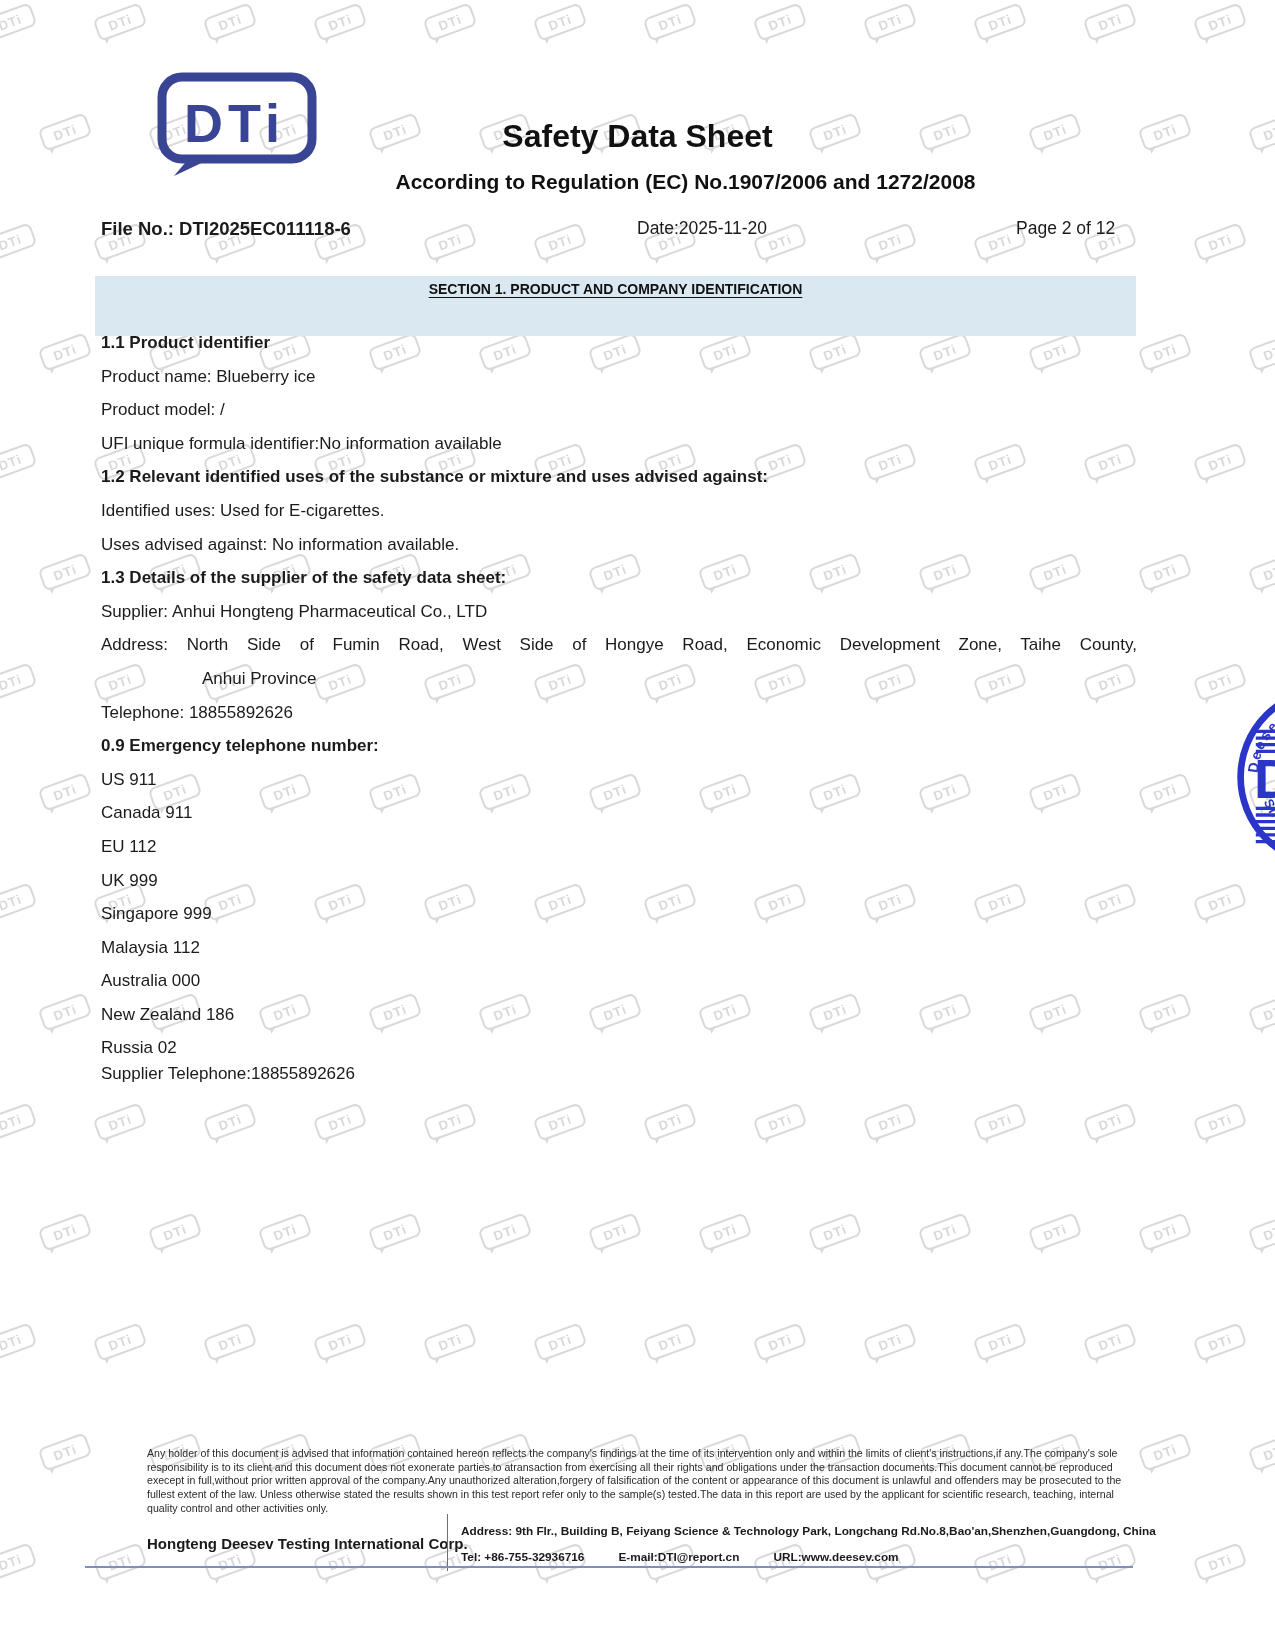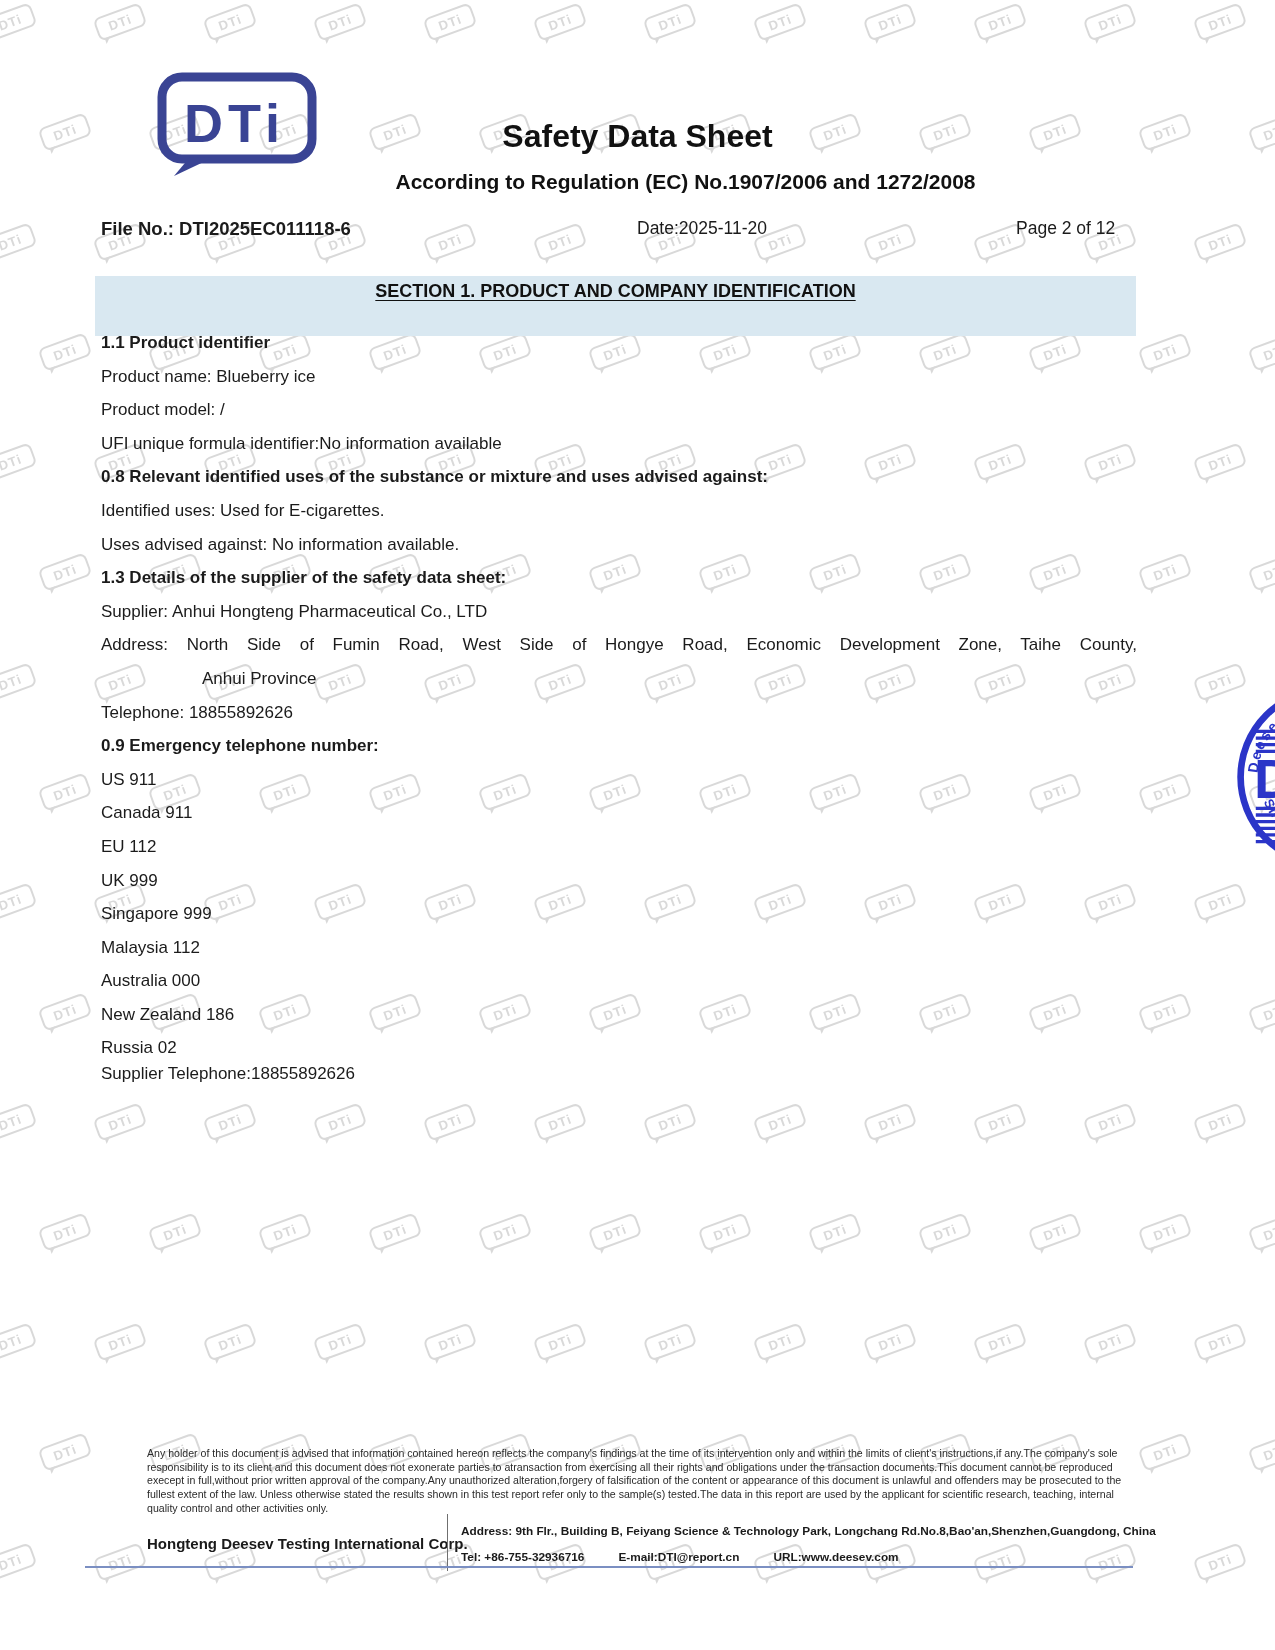--- a/index.html
+++ b/index.html
@@ -47,21 +47,21 @@
   .file-no{position:absolute;left:101px;font-size:18.5px;font-weight:bold;}
   .meta-date{position:absolute;left:637px;font-size:17.5px;}
   .meta-page{position:absolute;left:1016px;font-size:17.5px;}
   
   .section-band{
     position:absolute;left:95px;top:276px;width:1041px;height:60px;
     text-align:center;
   }
   .section-title{
     display:inline-block;margin-top:5px;
-    font-size:18px;font-weight:bold;color:#111;
+    font-size:14px;font-weight:bold;color:#111;
     text-decoration:underline;
     text-underline-offset:3px;
   }
   
   .body-block{position:absolute;left:101px;top:326px;width:1036px;}
   .bline{
     height:33.6px;line-height:33.6px;
     font-size:17px;white-space:nowrap;
   }
   .bline.bold{font-weight:bold;}
@@ -307,21 +307,21 @@
 
     <div class="section-band" style="background: rgb(217, 232, 241);">
       <span class="section-title">SECTION 1. PRODUCT AND COMPANY IDENTIFICATION</span>
     </div>
 
     <div class="body-block">
       <div class="bline bold">1.1 Product identifier</div>
       <div class="bline">Product name: Blueberry ice</div>
       <div class="bline">Product model: /</div>
       <div class="bline">UFI unique formula identifier:No information available</div>
-      <div class="bline bold">0.8 Relevant identified uses of the substance or mixture and uses advised against:</div>
+      <div class="bline bold">1.2 Relevant identified uses of the substance or mixture and uses advised against:</div>
       <div class="bline">Identified uses: Used for E-cigarettes.</div>
       <div class="bline">Uses advised against: No information available.</div>
       <div class="bline bold">1.3 Details of the supplier of the safety data sheet:</div>
       <div class="bline">Supplier: Anhui Hongteng Pharmaceutical Co., LTD</div>
       <div class="bline justify">Address: North Side of Fumin Road, West Side of Hongye Road, Economic Development Zone, Taihe County,</div>
       <div class="bline indent">Anhui Province</div>
       <div class="bline">Telephone: 18855892626</div>
       <div class="bline bold">0.9 Emergency telephone number:</div>
       <div class="bline">US 911</div>
       <div class="bline">Canada 911</div>

